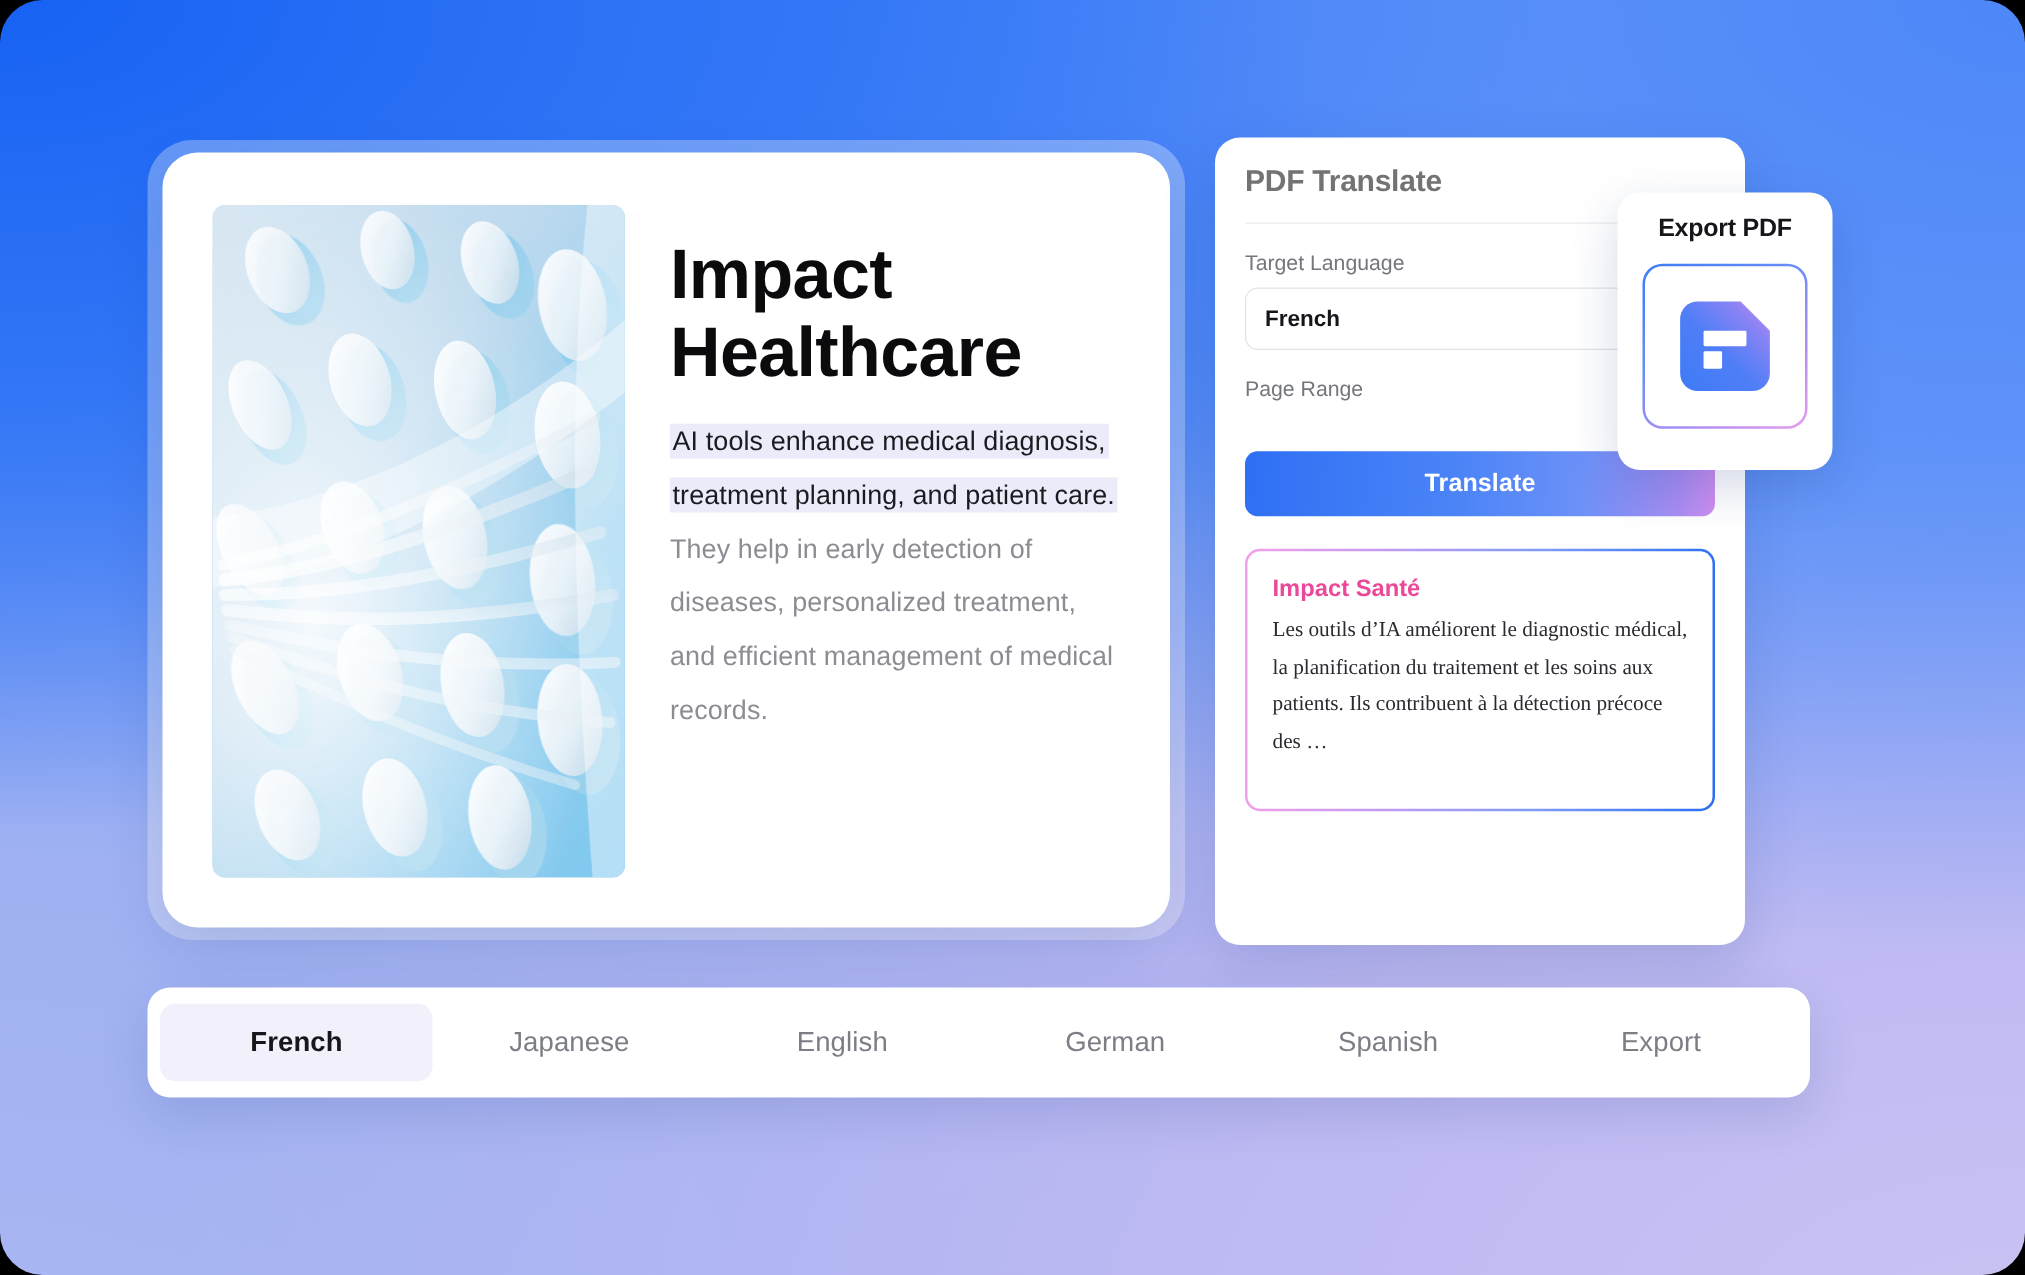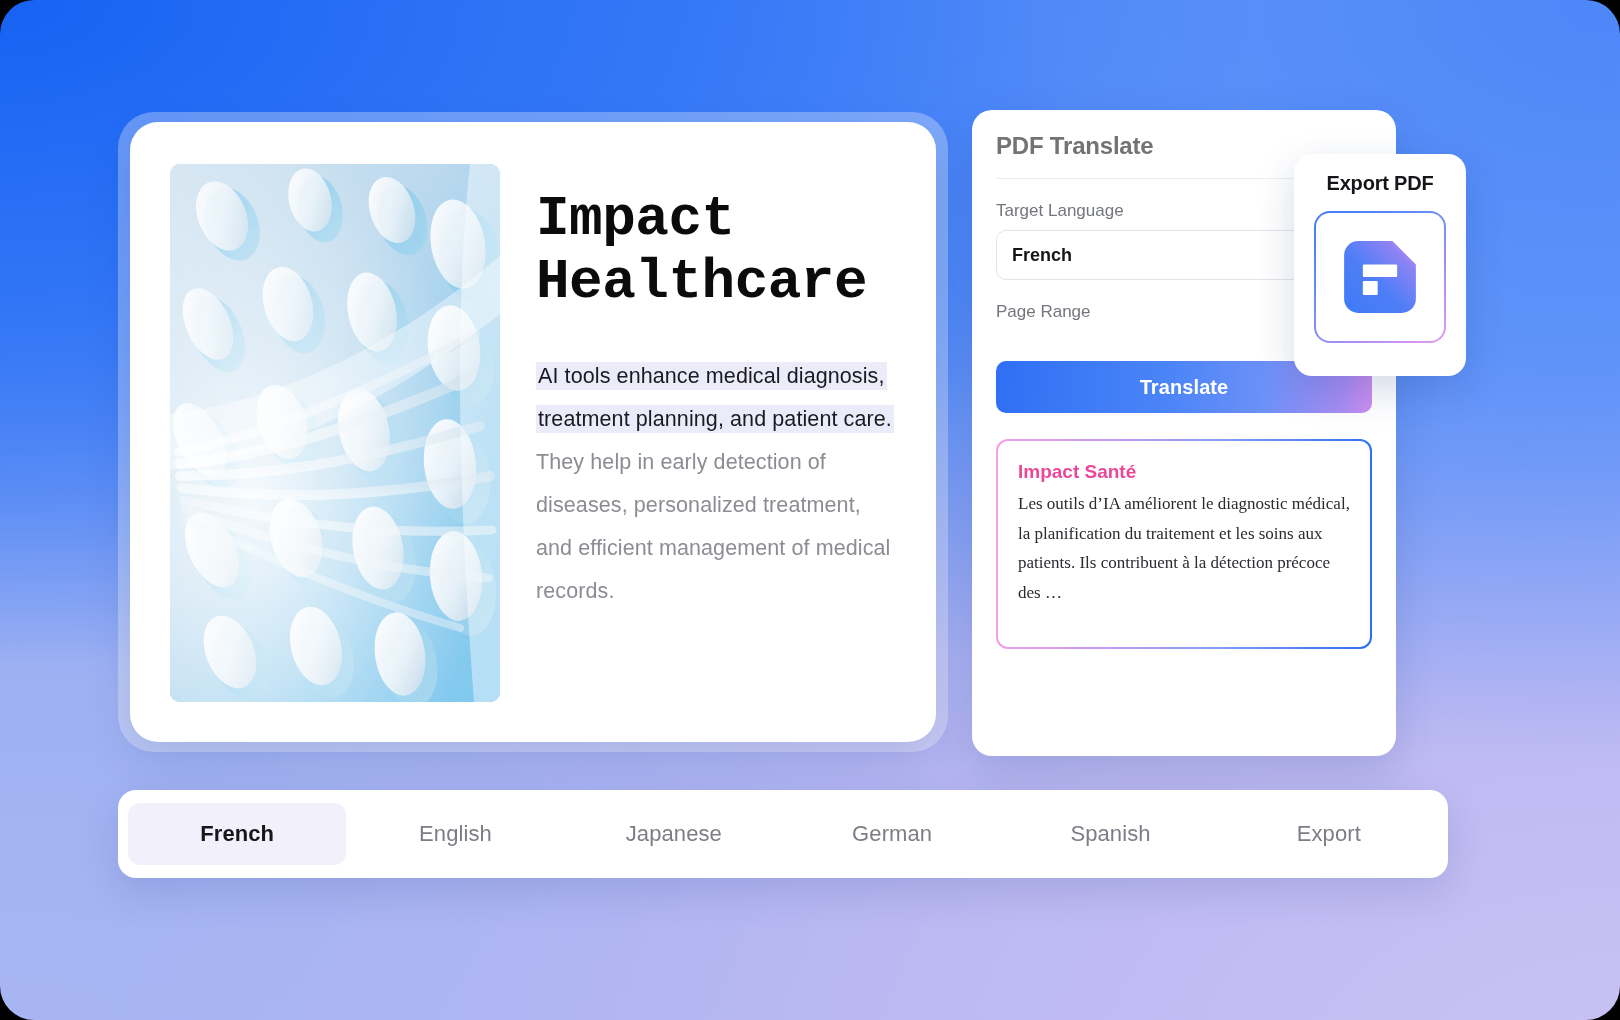--- a/index.html
+++ b/index.html
@@ -59,22 +59,22 @@
   #doc-thumb svg { position: absolute; inset: 0; width: 100%; height: 100%; display:block; }
 
   
   #doc-text { flex: 1 1 auto; padding-top: 24px; min-width: 0; }
   #doc-title {
     font-size: 56px;
     line-height: 1.12;
     font-weight: 700;
     letter-spacing: -0.5px;
     color: #0b0b0d;
-    margin-bottom: 42px;
-    font-family: Liberation Mono, monospace;
+    margin-bottom: 19px;
+    font-family: Liberation Sans, sans-serif;
   }
   #doc-body {
     font-size: 21.5px;
     line-height: 2.0;
     color: #8b8d93;
     letter-spacing: 0.1px;
   }
   #doc-body .hl {
     background: #ecebfa;
     color: #1a1b1f;
@@ -357,20 +357,20 @@
           <path d="M22 4 H66 L96 34 V78 A18 18 0 0 1 78 96 H22 A18 18 0 0 1 4 78 V22 A18 18 0 0 1 22 4 Z" fill="url(#pdfg)"></path>
           <rect x="28" y="34" width="44" height="16" rx="1.5" fill="#ffffff"></rect>
           <rect x="28" y="55" width="19" height="18" rx="1.5" fill="#ffffff"></rect>
         </svg>
       </div>
     </div>
   </div>
 
   <div id="lang-bar">
     <div class="lang-tab active">French</div>
+    <div class="lang-tab">Japanese</div>
     <div class="lang-tab">English</div>
-    <div class="lang-tab">Japanese</div>
     <div class="lang-tab">German</div>
     <div class="lang-tab">Spanish</div>
     <div class="lang-tab">Export</div>
   </div>
 
 </div>
 
 </body></html>

